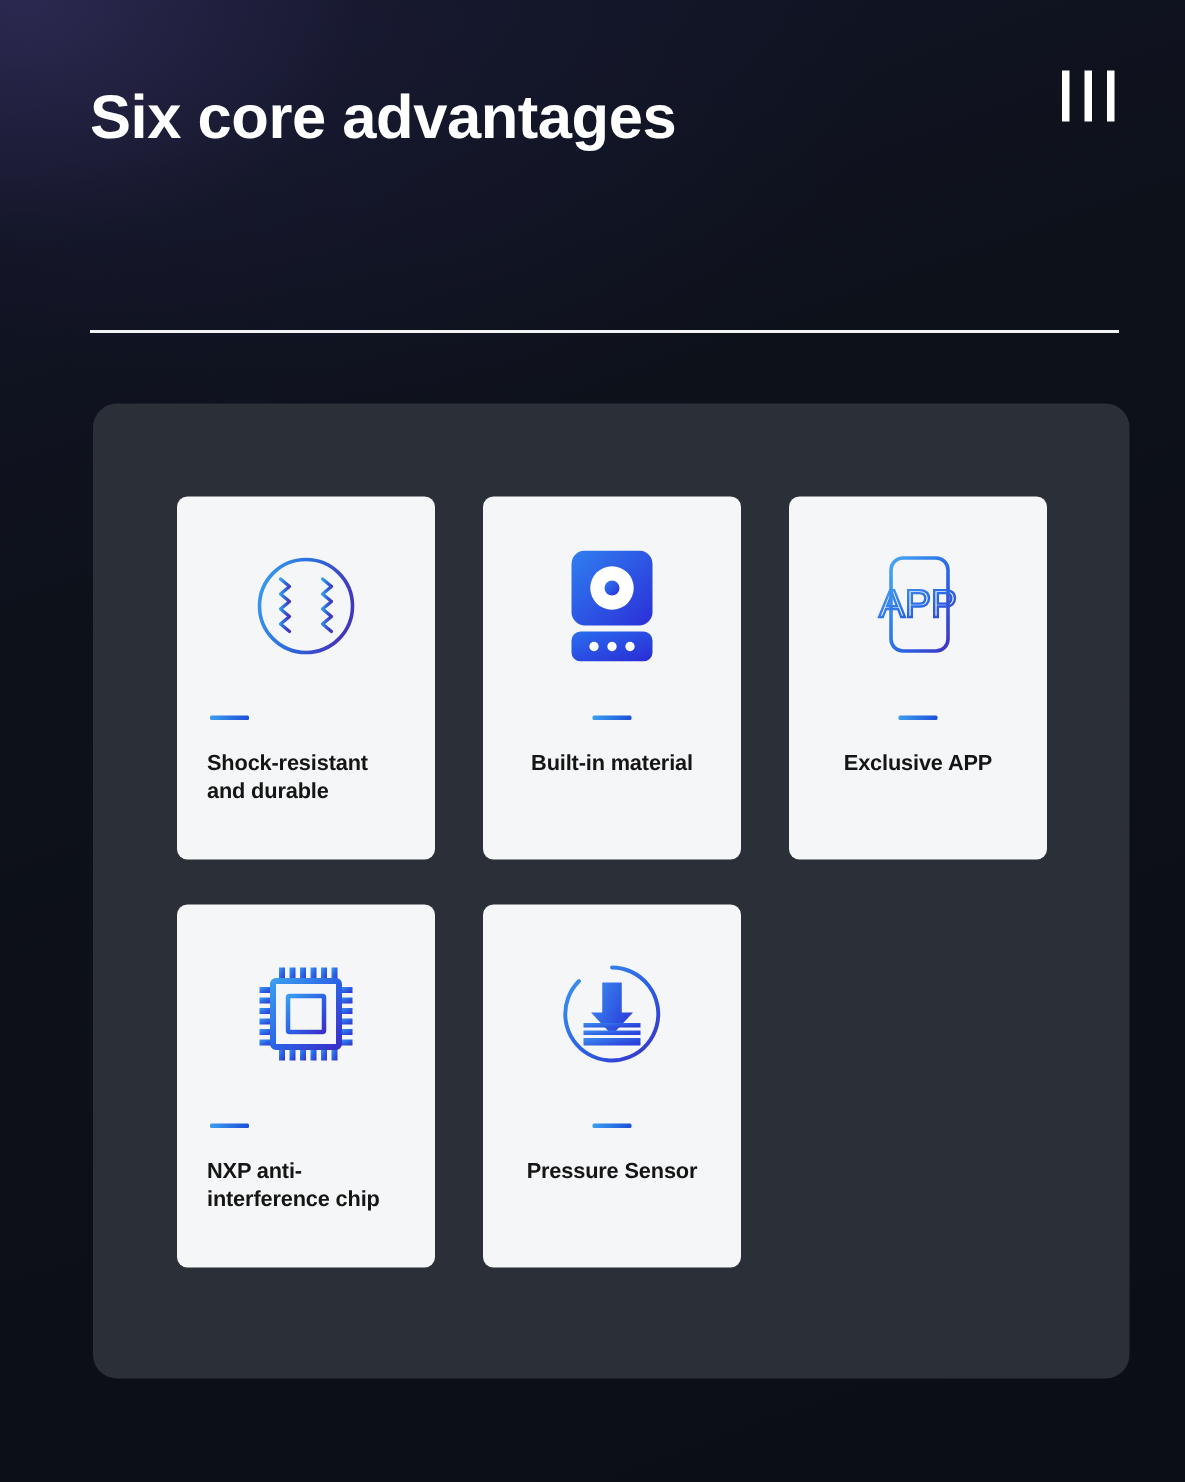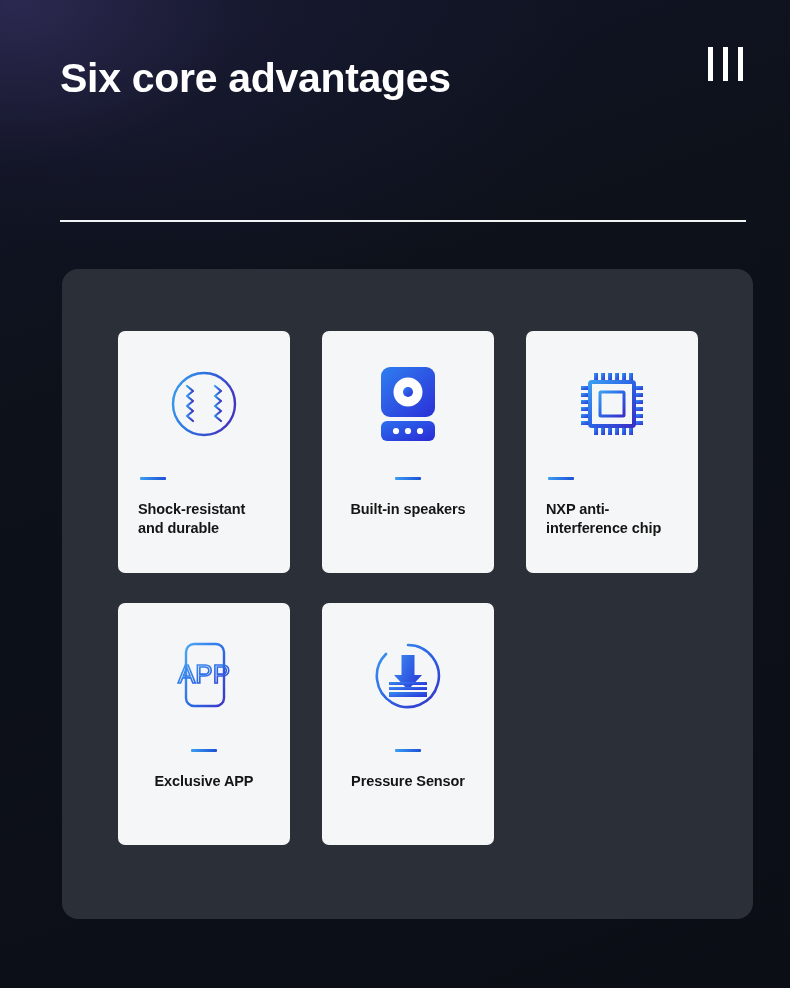--- a/index.html
+++ b/index.html
@@ -143,23 +143,43 @@
             <rect x="4" y="0" width="54" height="50" rx="9" fill="url(#g2)"></rect>
             <circle cx="31" cy="25" r="14.5" fill="#ffffff"></circle>
             <circle cx="31" cy="25" r="5" fill="url(#g2)"></circle>
             <rect x="4" y="54" width="54" height="20" rx="6" fill="url(#g2b)"></rect>
             <circle cx="19" cy="64" r="3.1" fill="#ffffff"></circle>
             <circle cx="31" cy="64" r="3.1" fill="#ffffff"></circle>
             <circle cx="43" cy="64" r="3.1" fill="#ffffff"></circle>
           </svg>
         </div>
         <div class="dash"></div>
-        <div class="card-title">Built-in speakers</div>
-      </div>
-
+        <div class="card-title">Built-in material</div>
+      </div>
+
+
+      <div class="card centered">
+        <div class="icon-wrap">
+          <svg width="72" height="72" viewBox="0 0 72 72">
+            <defs>
+              <linearGradient id="g5" x1="0" y1="0" x2="1" y2="1">
+                <stop offset="0%" stop-color="#4aa8f2"></stop>
+                <stop offset="55%" stop-color="#2a6ae8"></stop>
+                <stop offset="100%" stop-color="#3e33c6"></stop>
+              </linearGradient>
+            </defs>
+            <rect x="18" y="4" width="38" height="62" rx="8" fill="none" stroke="url(#g5)" stroke-width="2.4"></rect>
+            <line x1="32" y1="12" x2="42" y2="12" stroke="url(#g5)" stroke-width="2"></line>
+            <line x1="32" y1="58" x2="42" y2="58" stroke="url(#g5)" stroke-width="2"></line>
+            <text x="36" y="43" text-anchor="middle" font-family="Liberation Sans, sans-serif" font-size="26" fill="none" stroke="url(#g5)" stroke-width="1.6">APP</text>
+          </svg>
+        </div>
+        <div class="dash"></div>
+        <div class="card-title">Exclusive APP</div>
+      </div>
 
       <div class="card">
         <div class="icon-wrap">
           <svg width="66" height="66" viewBox="0 0 66 66">
             <defs>
               <linearGradient id="g4" x1="0" y1="0" x2="1" y2="1">
                 <stop offset="0%" stop-color="#3a9ef0"></stop>
                 <stop offset="50%" stop-color="#2b63e6"></stop>
                 <stop offset="100%" stop-color="#3a2fc8"></stop>
               </linearGradient>
@@ -193,40 +213,20 @@
             <rect x="11" y="11" width="44" height="44" rx="2" fill="none" stroke="url(#g4)" stroke-width="4"></rect>
             <rect x="21" y="21" width="24" height="24" rx="1" fill="none" stroke="url(#g4)" stroke-width="3"></rect>
           </svg>
         </div>
         <div class="dash"></div>
         <div class="card-title">NXP anti-interference chip</div>
       </div>
 
       <div class="card centered">
         <div class="icon-wrap">
-          <svg width="72" height="72" viewBox="0 0 72 72">
-            <defs>
-              <linearGradient id="g5" x1="0" y1="0" x2="1" y2="1">
-                <stop offset="0%" stop-color="#4aa8f2"></stop>
-                <stop offset="55%" stop-color="#2a6ae8"></stop>
-                <stop offset="100%" stop-color="#3e33c6"></stop>
-              </linearGradient>
-            </defs>
-            <rect x="18" y="4" width="38" height="62" rx="8" fill="none" stroke="url(#g5)" stroke-width="2.4"></rect>
-            <line x1="32" y1="12" x2="42" y2="12" stroke="url(#g5)" stroke-width="2"></line>
-            <line x1="32" y1="58" x2="42" y2="58" stroke="url(#g5)" stroke-width="2"></line>
-            <text x="36" y="43" text-anchor="middle" font-family="Liberation Sans, sans-serif" font-size="26" fill="none" stroke="url(#g5)" stroke-width="1.6">APP</text>
-          </svg>
-        </div>
-        <div class="dash"></div>
-        <div class="card-title">Exclusive APP</div>
-      </div>
-
-      <div class="card centered">
-        <div class="icon-wrap">
           <svg width="68" height="68" viewBox="0 0 68 68">
             <defs>
               <linearGradient id="g6" x1="0" y1="0" x2="1" y2="1">
                 <stop offset="0%" stop-color="#3d9bf0"></stop>
                 <stop offset="55%" stop-color="#2a5fe4"></stop>
                 <stop offset="100%" stop-color="#3b2fc6"></stop>
               </linearGradient>
               <linearGradient id="g6b" x1="0" y1="0" x2="1" y2="0.6">
                 <stop offset="0%" stop-color="#3b8ef0"></stop>
                 <stop offset="100%" stop-color="#2a3fdc"></stop>

